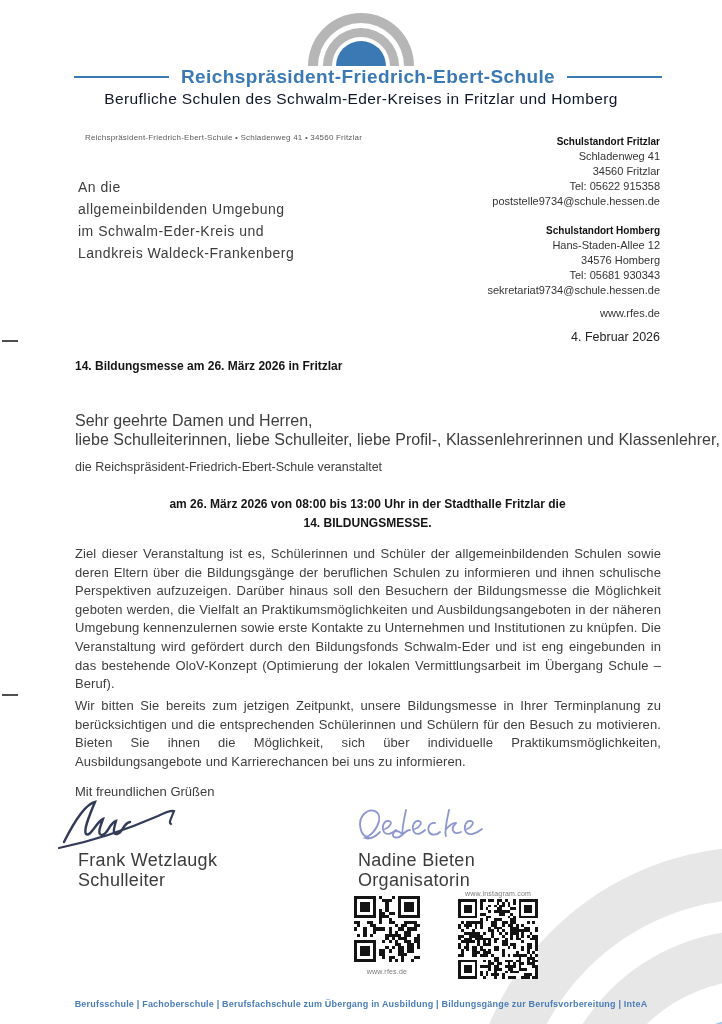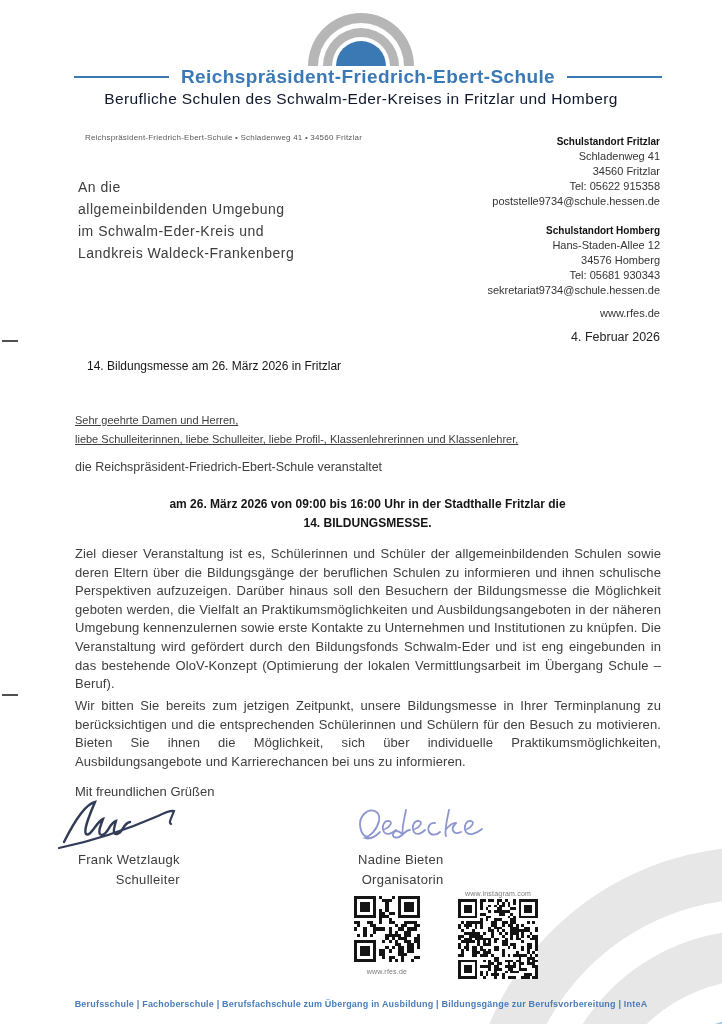--- a/index.html
+++ b/index.html
@@ -34,35 +34,35 @@
   .contact { position:absolute; top:134px; right:62px; text-align:right; font-size:11px; color:#333; line-height:15px; }
   .contact .loc-title { font-weight:bold; font-size:10px; color:#111; }
   .contact .block-gap { height:14px; }
   .contact .site { margin-top:8px; }
   .letter-date { position:absolute; top:330px; right:62px; font-size:12.5px; color:#222; }
 
   .fold-mark { position:absolute; left:2px; width:16px; height:2px; background:#4f4f4f; }
   .fm-1 { top:340px; } .fm-2 { top:694px; }
 
   
-  .subject { position:absolute; top:357px; left:75px; font-size:12px; font-weight:normal; color:#151515; line-height:19px;margin-left:12px; }
+  .subject { position:absolute; top:357px; left:75px; font-size:12px; font-weight:bold; color:#151515; line-height:19px; }
   .subject div { white-space:nowrap; }
-  .salutation { position:absolute; top:411px; left:75px; font-size:11px; line-height:19px; white-space:nowrap;text-decoration:underline; }
+  .salutation { position:absolute; top:411px; left:75px; font-size:16px; line-height:19px; white-space:nowrap; }
   .intro { position:absolute; top:460px; left:75px; font-size:12.5px; }
   .announce { position:absolute; top:495px; left:75px; width:585px; text-align:center; font-size:12px; font-weight:bold; color:#151515; line-height:19px; }
   .announce div { white-space:nowrap; }
   .para { position:absolute; left:75px; width:586px; font-size:13px; line-height:18.6px; text-align:justify; letter-spacing:.1px; color:#3e3e3e; }
   .para-1 { top:545px; } .para-2 { top:697px; }
   .closing { position:absolute; top:784px; left:75px; font-size:13px; }
 
   
   .sig-img { position:absolute; }
   .sig-left-img { left:58px; top:794px; }
   .sig-right-img { left:355px; top:803px; }
-  .sig-name { position:absolute; font-size:13px; line-height:20px; letter-spacing:.3px; color:#3c3c3c;text-align:right; }
+  .sig-name { position:absolute; font-size:18px; line-height:20px; letter-spacing:.3px; color:#3c3c3c; }
   .sig-name-left { left:78px; top:850px; }
   .sig-name-right { left:358px; top:850px; }
 
   
   .qr-box { position:absolute; }
   .qr-left-box { left:354px; top:896px; width:66px; }
   .qr-right-box { left:458px; top:890px; width:80px; }
   .qr-caption { font-size:7px; color:#7a7a7a; text-align:center; letter-spacing:.2px; }
   .qr-left-box .qr-caption { margin-top:2px; }
   .qr-right-box .qr-caption { margin-bottom:2px; }
@@ -128,21 +128,21 @@
   </div>
 
   <div class="salutation">
     <div>Sehr geehrte Damen und Herren,</div>
     <div>liebe Schulleiterinnen, liebe Schulleiter, liebe Profil-, Klassenlehrerinnen und Klassenlehrer,</div>
   </div>
 
   <div class="intro">die Reichspräsident-Friedrich-Ebert-Schule veranstaltet</div>
 
   <div class="announce">
-    <div>am 26. März 2026 von 09:00 bis 16:00 Uhr in der Stadthalle Fritzlar die</div>
+    <div>am 26. März 2026 von 08:00 bis 13:00 Uhr in der Stadthalle Fritzlar die</div>
     <div>14. BILDUNGSMESSE.</div>
   </div>
 
   <div class="para para-1">Ziel dieser Veranstaltung ist es, Schülerinnen und Schüler der allgemeinbildenden Schulen sowie deren Eltern über die Bildungsgänge der beruflichen Schulen zu informieren und ihnen schulische Perspektiven aufzuzeigen. Darüber hinaus soll den Besuchern der Bildungsmesse die Möglichkeit geboten werden, die Vielfalt an Praktikumsmöglichkeiten und Ausbildungsangeboten in der näheren Umgebung kennenzulernen sowie erste Kontakte zu Unternehmen und Institutionen zu knüpfen. Die Veranstaltung wird gefördert durch den Bildungsfonds Schwalm-Eder und ist eng eingebunden in das bestehende OloV-Konzept (Optimierung der lokalen Vermittlungsarbeit im Übergang Schule – Beruf).</div>
   <div class="para para-2">Wir bitten Sie bereits zum jetzigen Zeitpunkt, unsere Bildungsmesse in Ihrer Terminplanung zu berücksichtigen und die entsprechenden Schülerinnen und Schülern für den Besuch zu motivieren. Bieten Sie ihnen die Möglichkeit, sich über individuelle Praktikumsmöglichkeiten, Ausbildungsangebote und Karrierechancen bei uns zu informieren.</div>
 
   <div class="closing">Mit freundlichen Grüßen</div>
 
   <div class="sig-img sig-left-img">
     <svg width="145" height="56" viewBox="0 0 145 56" fill="none">

